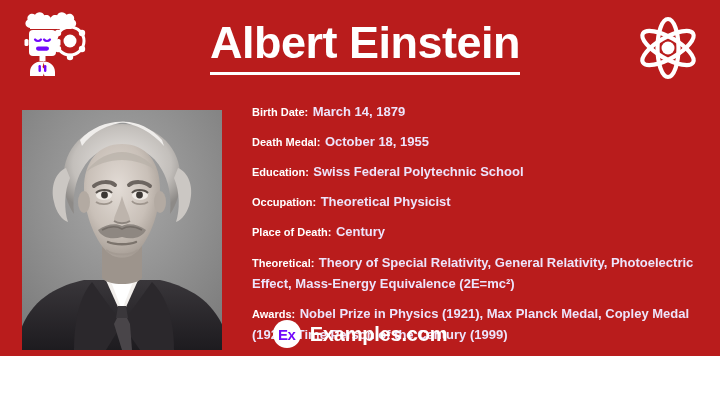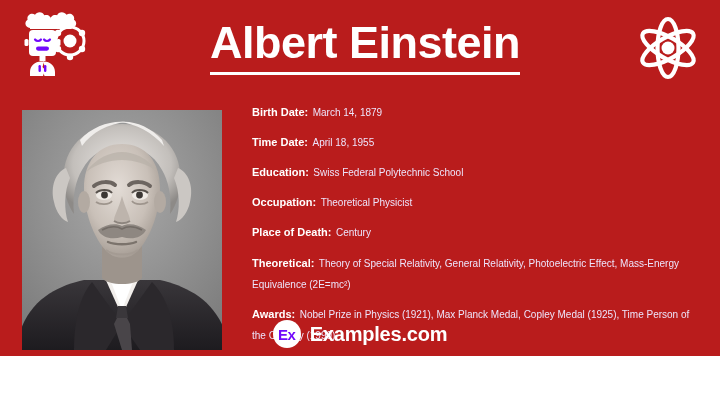--- a/index.html
+++ b/index.html
@@ -90,22 +90,22 @@
     margin-bottom: 9px;
     line-height: 1.32;
   }
   .fact-label {
     font-size: 11px;
     font-weight: 700;
     color: #ffffff;
     white-space: nowrap;
   }
   .fact-value {
-    font-size: 10px;
-    font-weight: 400;
+    font-size: 13px;
+    font-weight: 700;
     color: #ede4fb;
   }
   .fact-row.wide .fact-value {
     display: inline;
     margin-top: 30px;
   }
 
   
   .footer {
     position: absolute;
@@ -296,22 +296,22 @@
   </div>
 
   <div class="facts">
 
     <div class="fact-row">
       <span class="fact-label">Birth Date:</span>
       <span class="fact-value">March 14, 1879</span>
     </div>
 
     <div class="fact-row">
-      <span class="fact-label">Time Date:</span>
-      <span class="fact-value">April 18, 1955</span>
+      <span class="fact-label">Death Medal:</span>
+      <span class="fact-value">October 18, 1955</span>
     </div>
 
     <div class="fact-row">
       <span class="fact-label">Education:</span>
       <span class="fact-value">Swiss Federal Polytechnic School</span>
     </div>
 
     <div class="fact-row">
       <span class="fact-label">Occupation:</span>
       <span class="fact-value">Theoretical Physicist</span>

